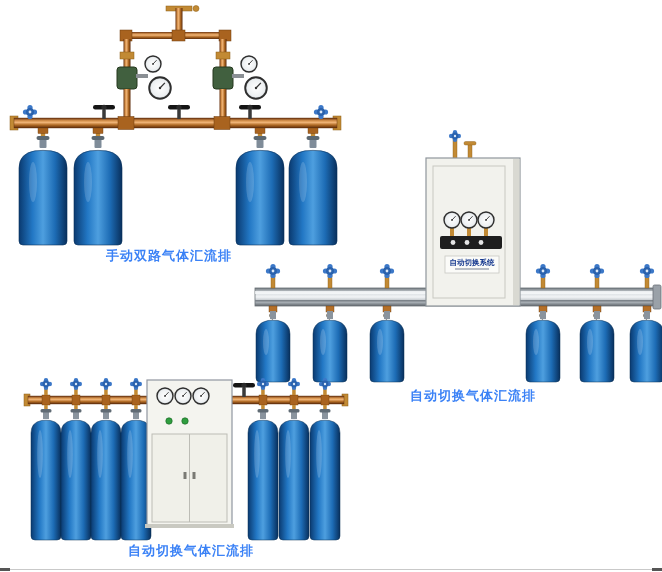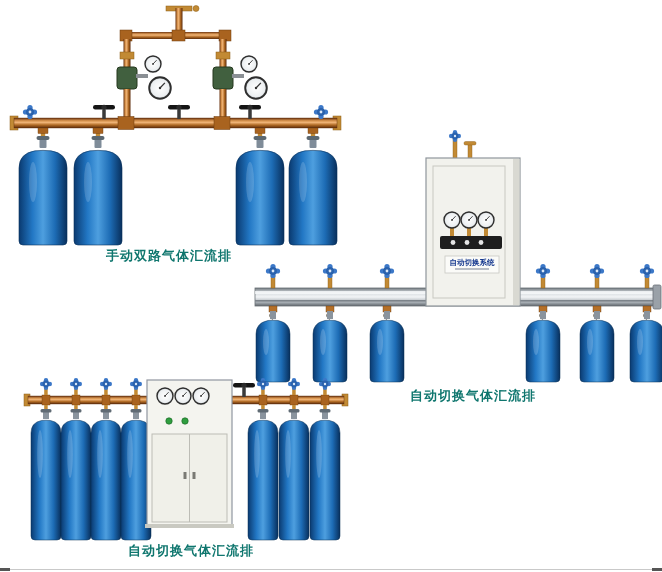--- a/index.html
+++ b/index.html
@@ -9,21 +9,21 @@
     position:relative;
     overflow:hidden;
     font-family:"Liberation Sans", sans-serif;
   }
   .stage { position:absolute; left:0; top:0; width:662px; height:572px; }
   svg.fig { position:absolute; overflow:visible; }
   .caption {
     position:absolute;
     font-weight:bold;
     font-size:13px;
-    color:#0f766e;
+    color:#3b82f6;
     text-align:center;
     letter-spacing:1px;
     white-space:nowrap;
   }
   .edge-line { position:absolute; background:#c9c9c9; }
   .edge-tick { position:absolute; background:#555; }
 </style>
 </head>
 <body>
 

